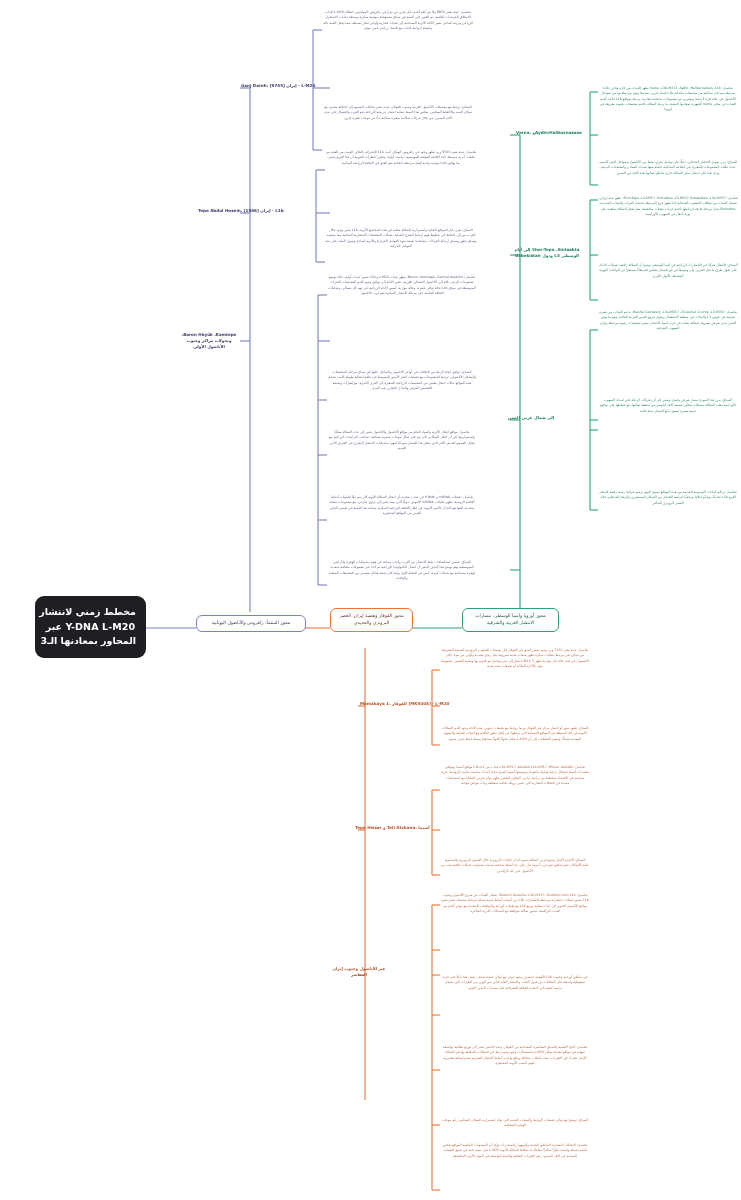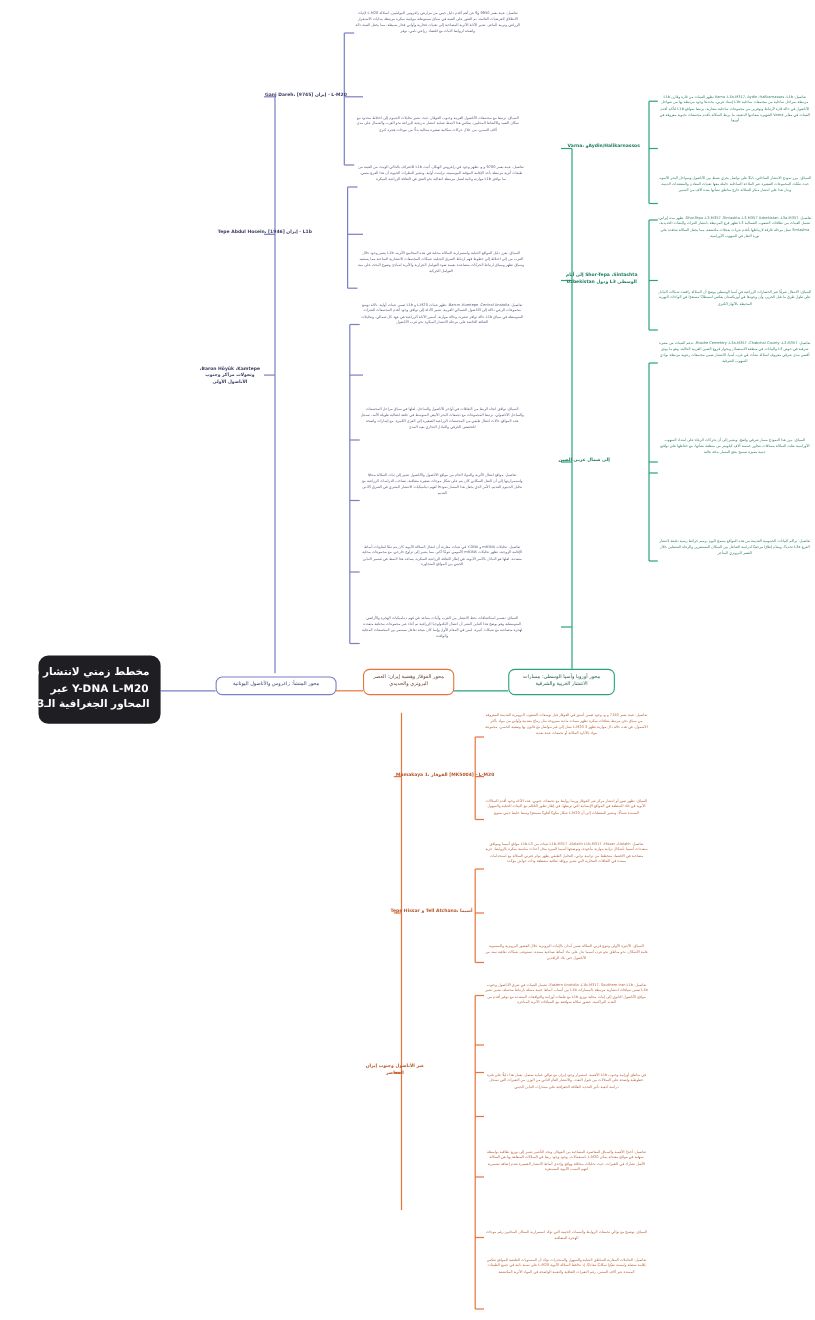--- a/index.html
+++ b/index.html
@@ -160,21 +160,21 @@
       <path d="M590,330 L590,510" stroke="#2aa37c"></path>
       <path d="M590,330 L598,330" stroke="#2aa37c"></path>
       <path d="M590,430 L598,430" stroke="#2aa37c"></path>
       <path d="M590,510 L598,510" stroke="#2aa37c"></path>
     </g>
   </svg>
 
   <div class="root-node" style="left:35px; top:596px; width:111px;">
     <span class="ln">مخطط زمني لانتشار سلالة</span>
     <span class="ln">Y-DNA L-M20 عبر</span>
-    <span class="ln">المحاور الجغرافية الـ3</span>
+    <span class="ln">المحاور بمعادنها الـ3</span>
   </div>
 
   <div class="axis-node" style="left:196px; top:615px; width:110px;">محور المنشأ: زاغروس والأناضول اليونانية</div>
 
   <div class="axis-node orange" style="left:330px; top:608px; width:83px;">محور القوقاز وهضبة إيران: العصر البرونزي والحديدي</div>
 
   <div class="axis-node green" style="left:462px; top:608px; width:97px;">محور أوروبا وآسيا الوسطى: مسارات الانتشار الغربية والشرقية</div>
 
   <div class="branch-label" style="left:241px; top:83px; direction:ltr;">Ganj Dareh، إيران [9745] - L-M20</div>
   <div class="para" style="left:322px; top:10px; width:152px;">تفاصيل: عينة بعمر 9950 و9 عن أهم أقدم دليل جيني من مزارعي زاغروس النيوليثيين، لسلالة L-M20 لإثبات الانطلاق للفرضيات القائمة، تم العثور على العينة في سياق مستوطنة نيوليثية مبكرة مرتبطة ببدايات الاستقرار الزراعي وتربية الماعز، تشير الأدلة الأثرية المصاحبة إلى تقنيات فخارية وأواني فخار بسيطة، مما يجعل العينة دالة واضحة لروابط الثبات مع اقتصاد زراعي نامي، توفر</div>

